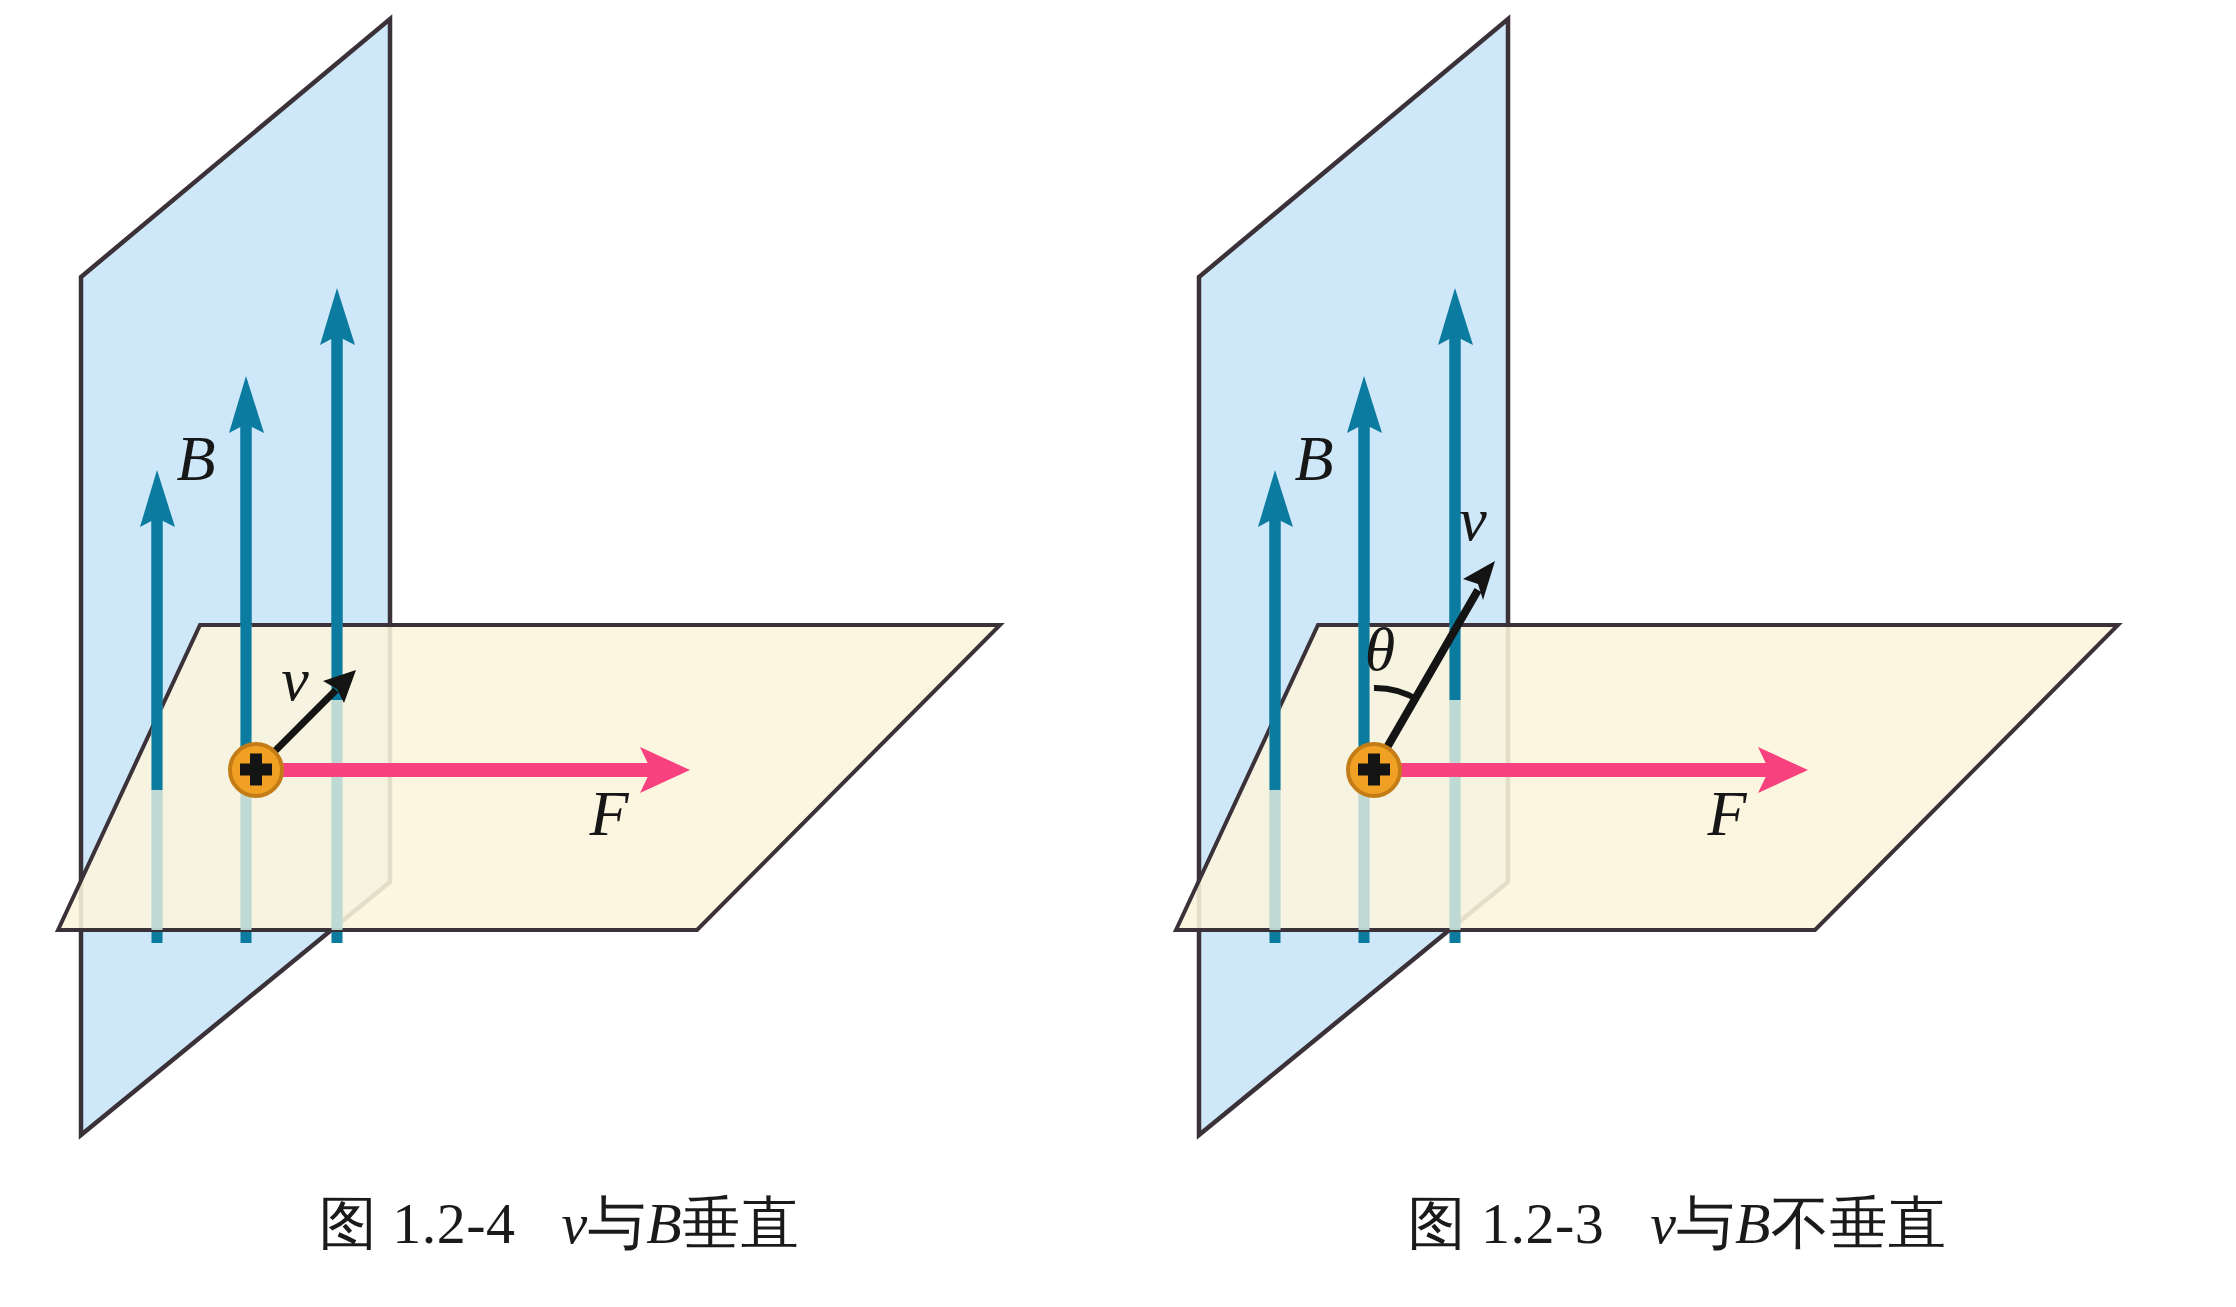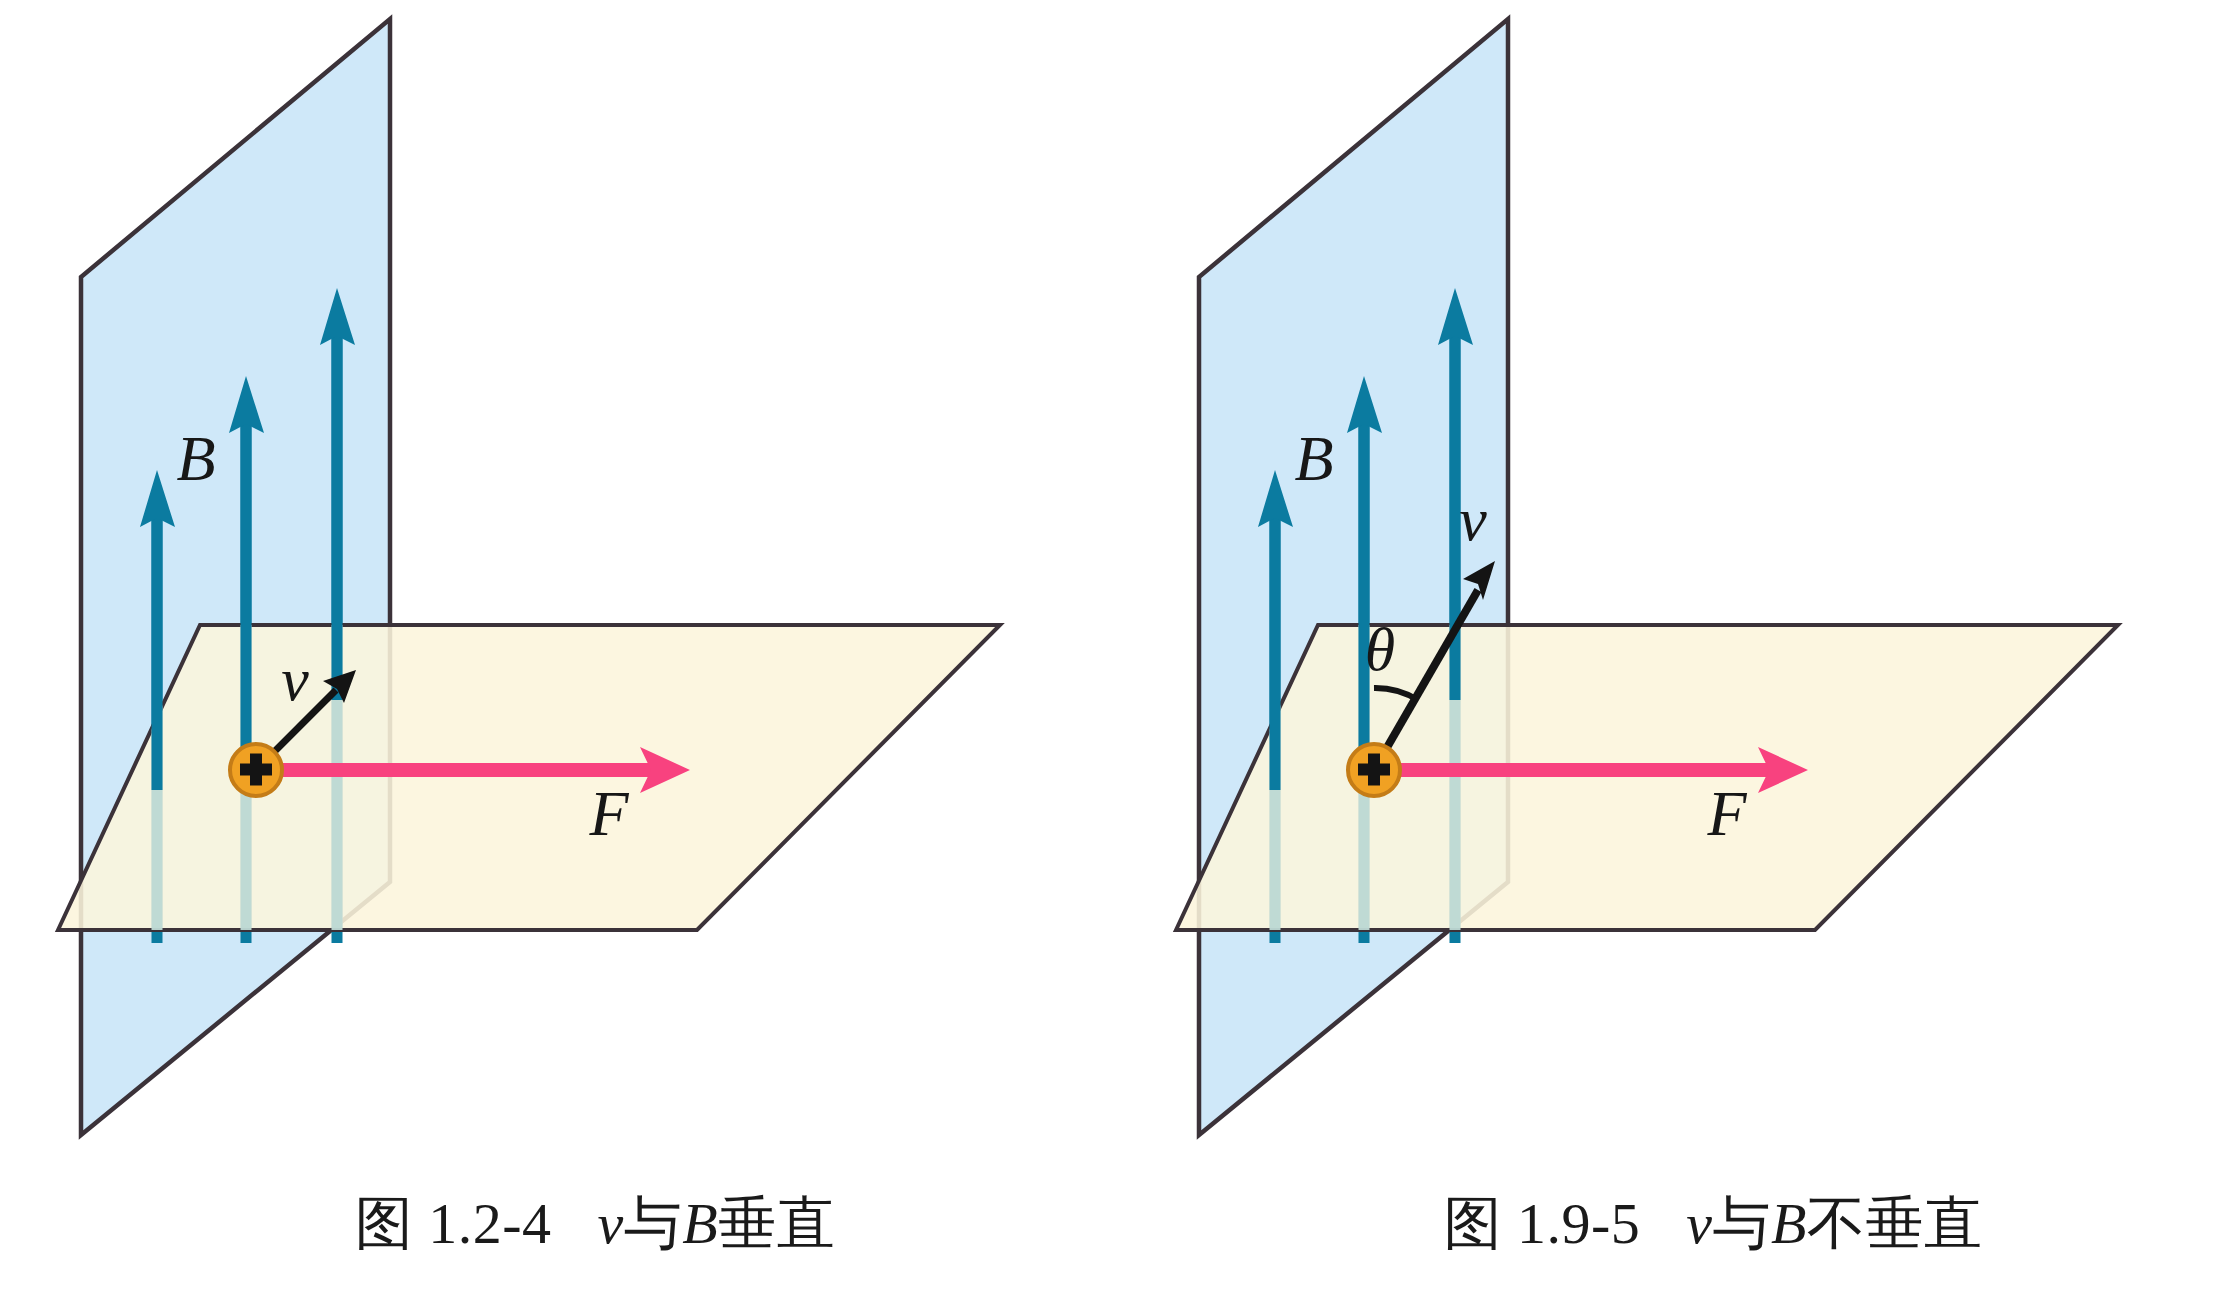--- a/index.html
+++ b/index.html
@@ -17,21 +17,20 @@
   .caption{
     position:absolute;
     left:0;width:1118px;
     top:1185px;
     text-align:center;
     font-size:58px;
     color:#1a1a1a;
     letter-spacing:0.5px;
     font-family:"Liberation Serif", serif;
     white-space:nowrap;
-    padding-left:36px;
   }
   .caption .sp{display:inline-block;width:46px;}
   .caption .mi{font-style:italic;font-family:"Liberation Serif", serif;}
   .vec-label{
     font-style:italic;
     font-family:"Liberation Serif", serif;
     fill:#171717;
   }
 </style>
 </head>
@@ -156,17 +155,17 @@
       <text class="vec-label" x="262" y="670" font-size="62" text-anchor="middle">θ</text>
 
       <g>
         <circle cx="256" cy="770" r="26" fill="#f0a123" stroke="#c47c17" stroke-width="4"></circle>
         <rect x="240" y="763.5" width="32" height="12" fill="#141414"></rect>
         <rect x="250" y="753.5" width="12" height="32" fill="#141414"></rect>
       </g>
     </svg>
 
     <div class="caption">
-      <span>图 1.9-5</span><span class="sp"></span><span class="mi">v</span><span>与</span><span class="mi">B</span><span>不垂直</span>
+      <span>图 1.2-3</span><span class="sp"></span><span class="mi">v</span><span>与</span><span class="mi">B</span><span>不垂直</span>
     </div>
   </div>
 
 </div>
 
 </body></html>

